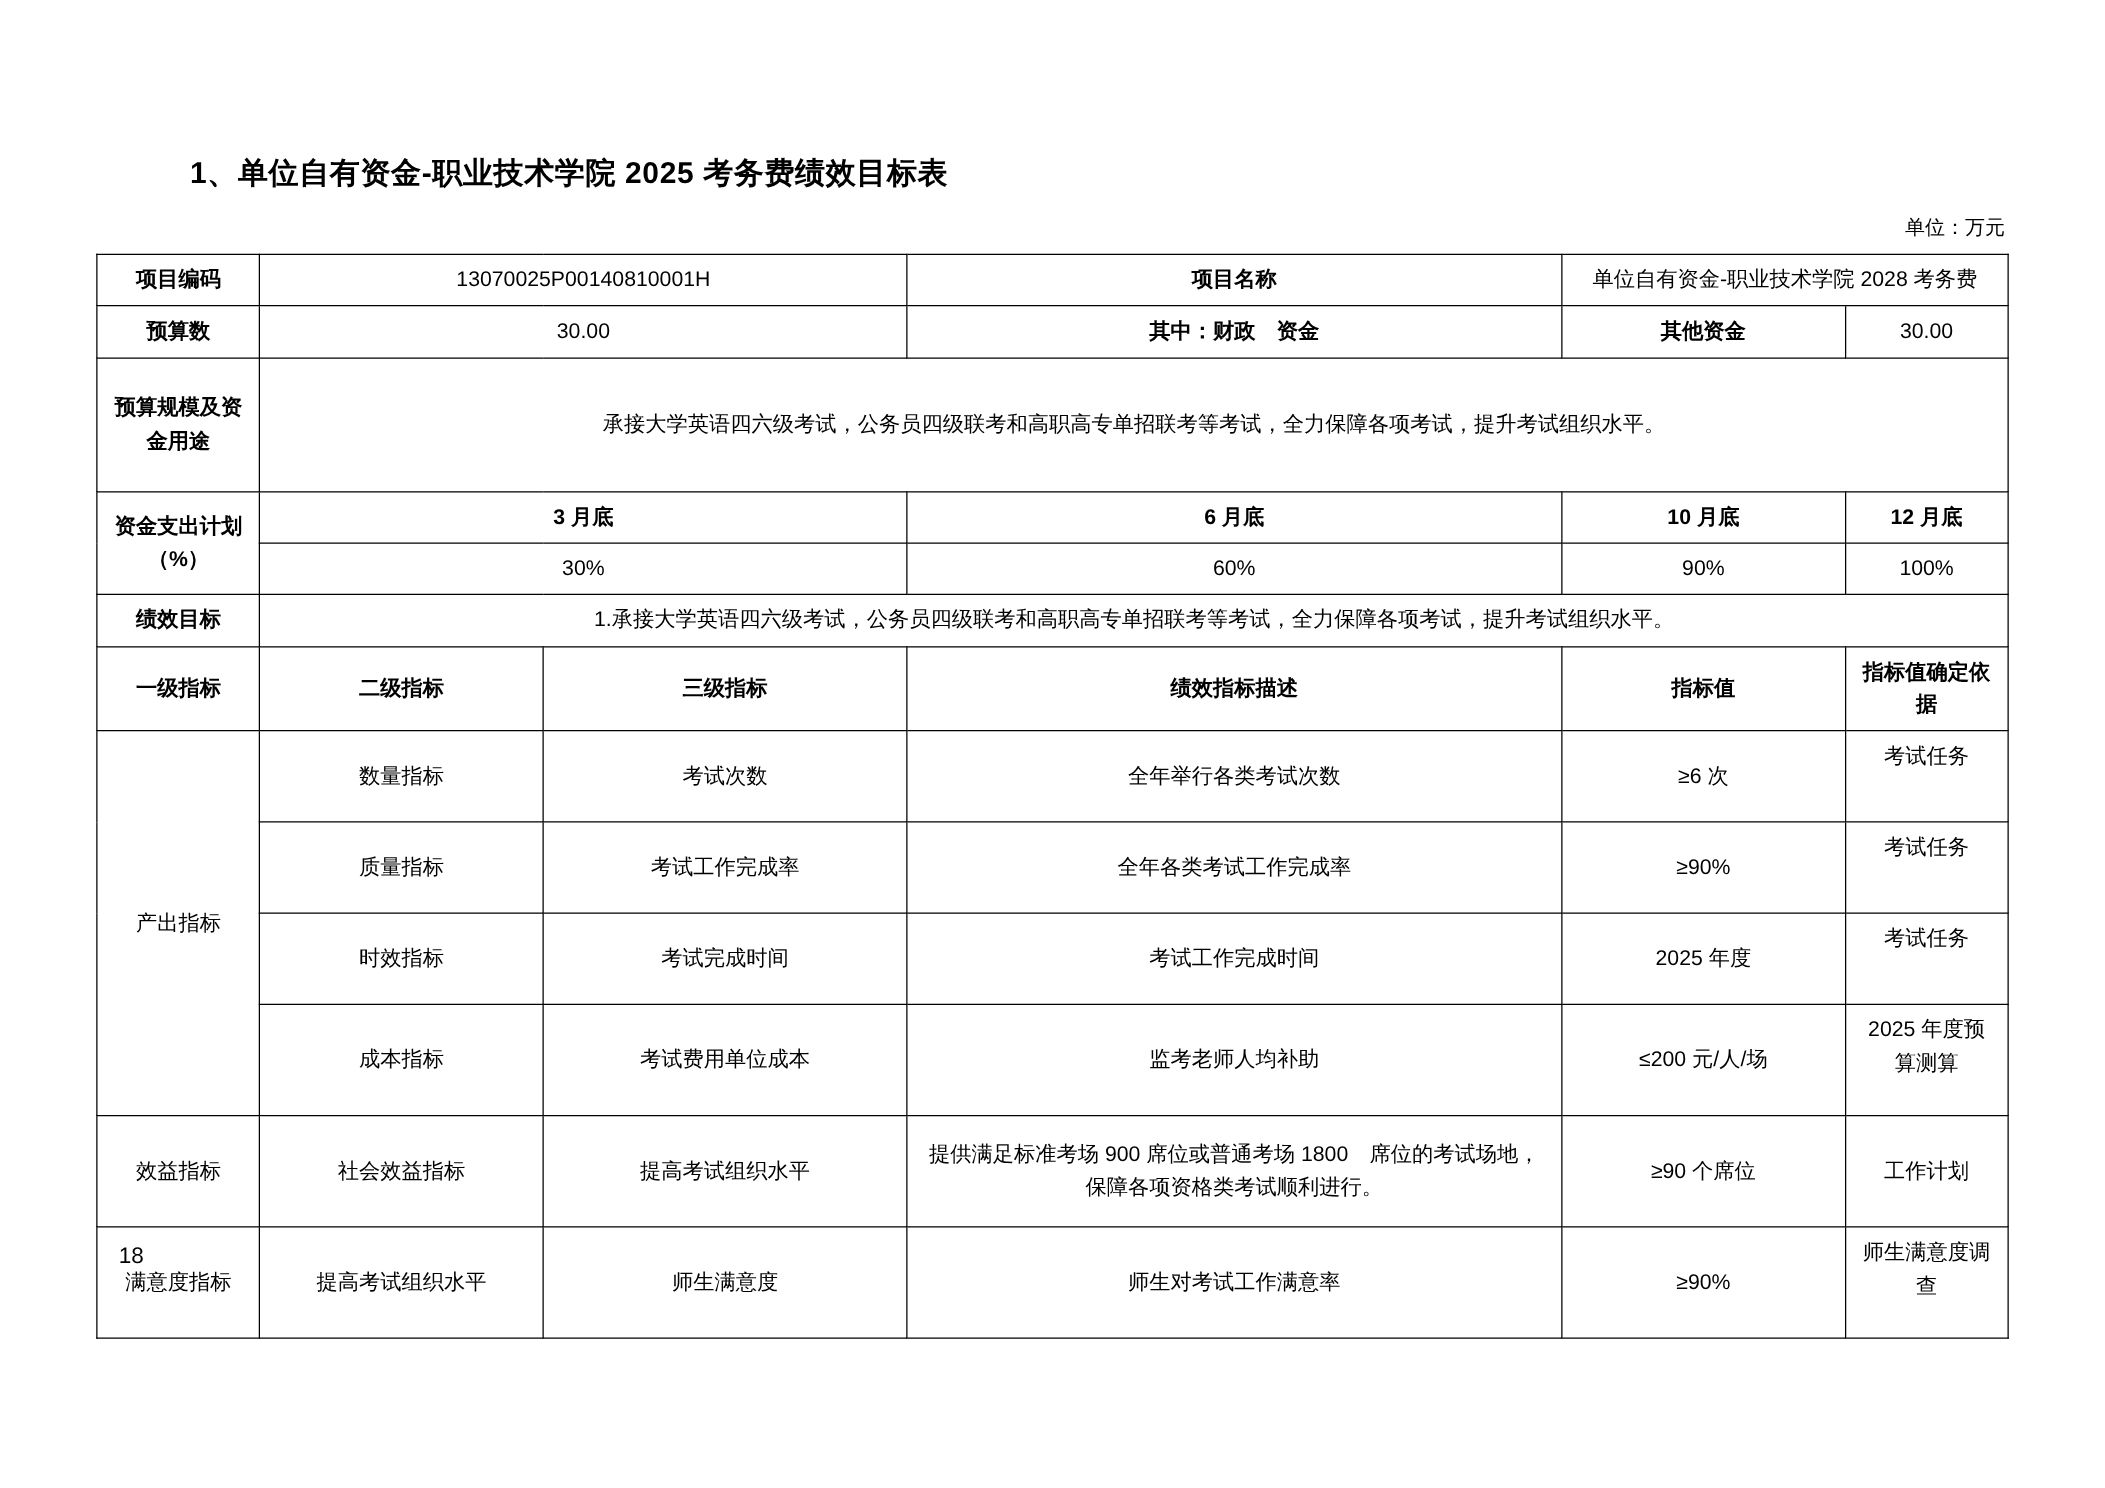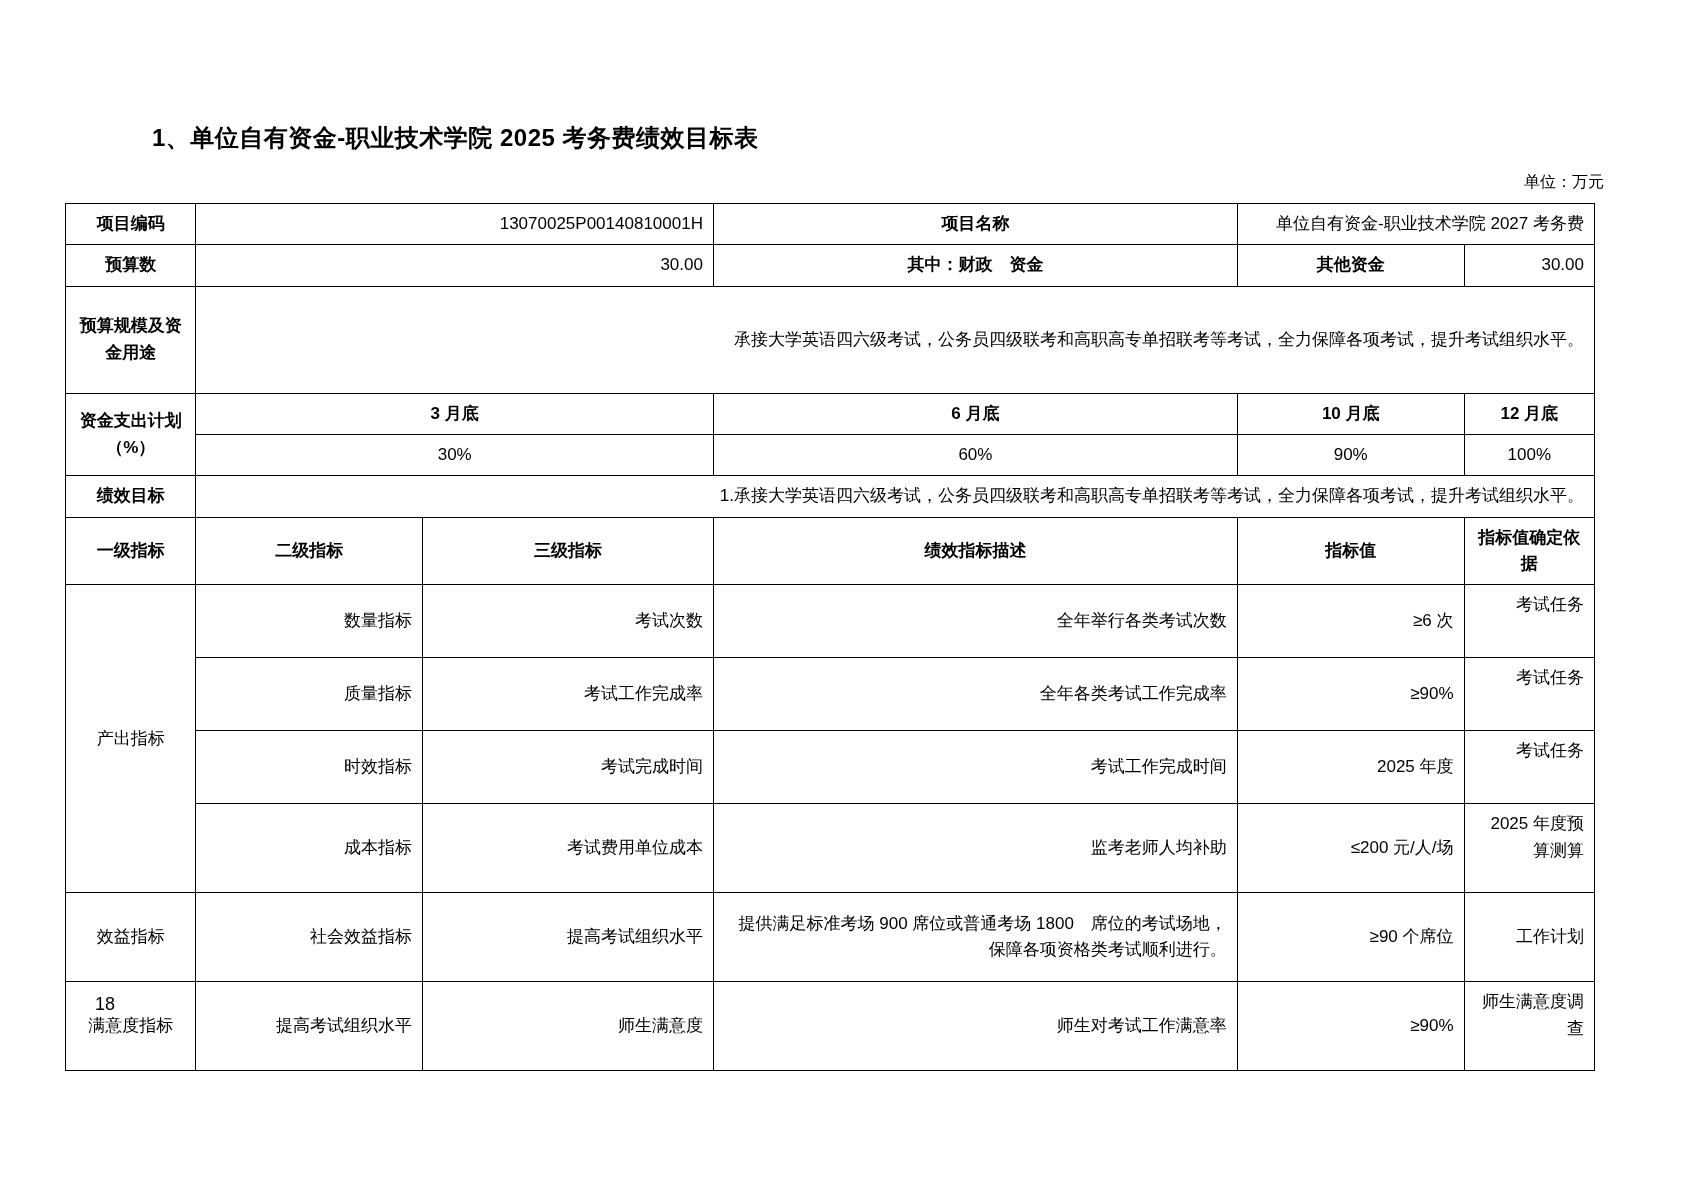--- a/index.html
+++ b/index.html
@@ -35,36 +35,36 @@
   }
   .unit-note {
     position: absolute;
     right: 80px;
     top: 172px;
     font-size: 16px;
     white-space: nowrap;
   }
   table.perf {
     position: absolute;
-    left: 65px;
+    left: 77px;
     top: 203px;
     width: 1530px;
     border-collapse: collapse;
     table-layout: fixed;
   }
   table.perf td {
     border: 1.4px solid #000000;
     font-size: 17px;
     padding: 7px 10px;
     vertical-align: middle;
     line-height: 1.55;
     word-break: break-word;
   }
   .c { text-align: center; }
-  .l { text-align: right; }
+  .l { text-align: center; }
   .b { font-weight: bold; }
   .tall-desc { height: 78px; vertical-align: top; padding-top: 9px; }
   .label-cell { font-weight: bold; text-align: center; }
   .page-number {
     position: absolute;
     left: 95px;
     top: 994px;
     font-size: 18px;
   }
 </style>
@@ -83,21 +83,21 @@
       <col style="width:272px">
       <col style="width:490px">
       <col style="width:212px">
       <col style="width:122px">
     </colgroup>
     <tbody>
       <tr>
         <td class="label-cell">项目编码</td>
         <td class="l" colspan="2">13070025P00140810001H</td>
         <td class="c b">项目名称</td>
-        <td class="l" colspan="2">单位自有资金-职业技术学院 2027 考务费</td>
+        <td class="l" colspan="2">单位自有资金-职业技术学院 2028 考务费</td>
       </tr>
 
       <tr>
         <td class="c b">预算数</td>
         <td class="l" colspan="2">30.00</td>
         <td class="c b">其中：财政　资金</td>
         <td class="c b">其他资金</td>
         <td class="l">30.00</td>
       </tr>
 

